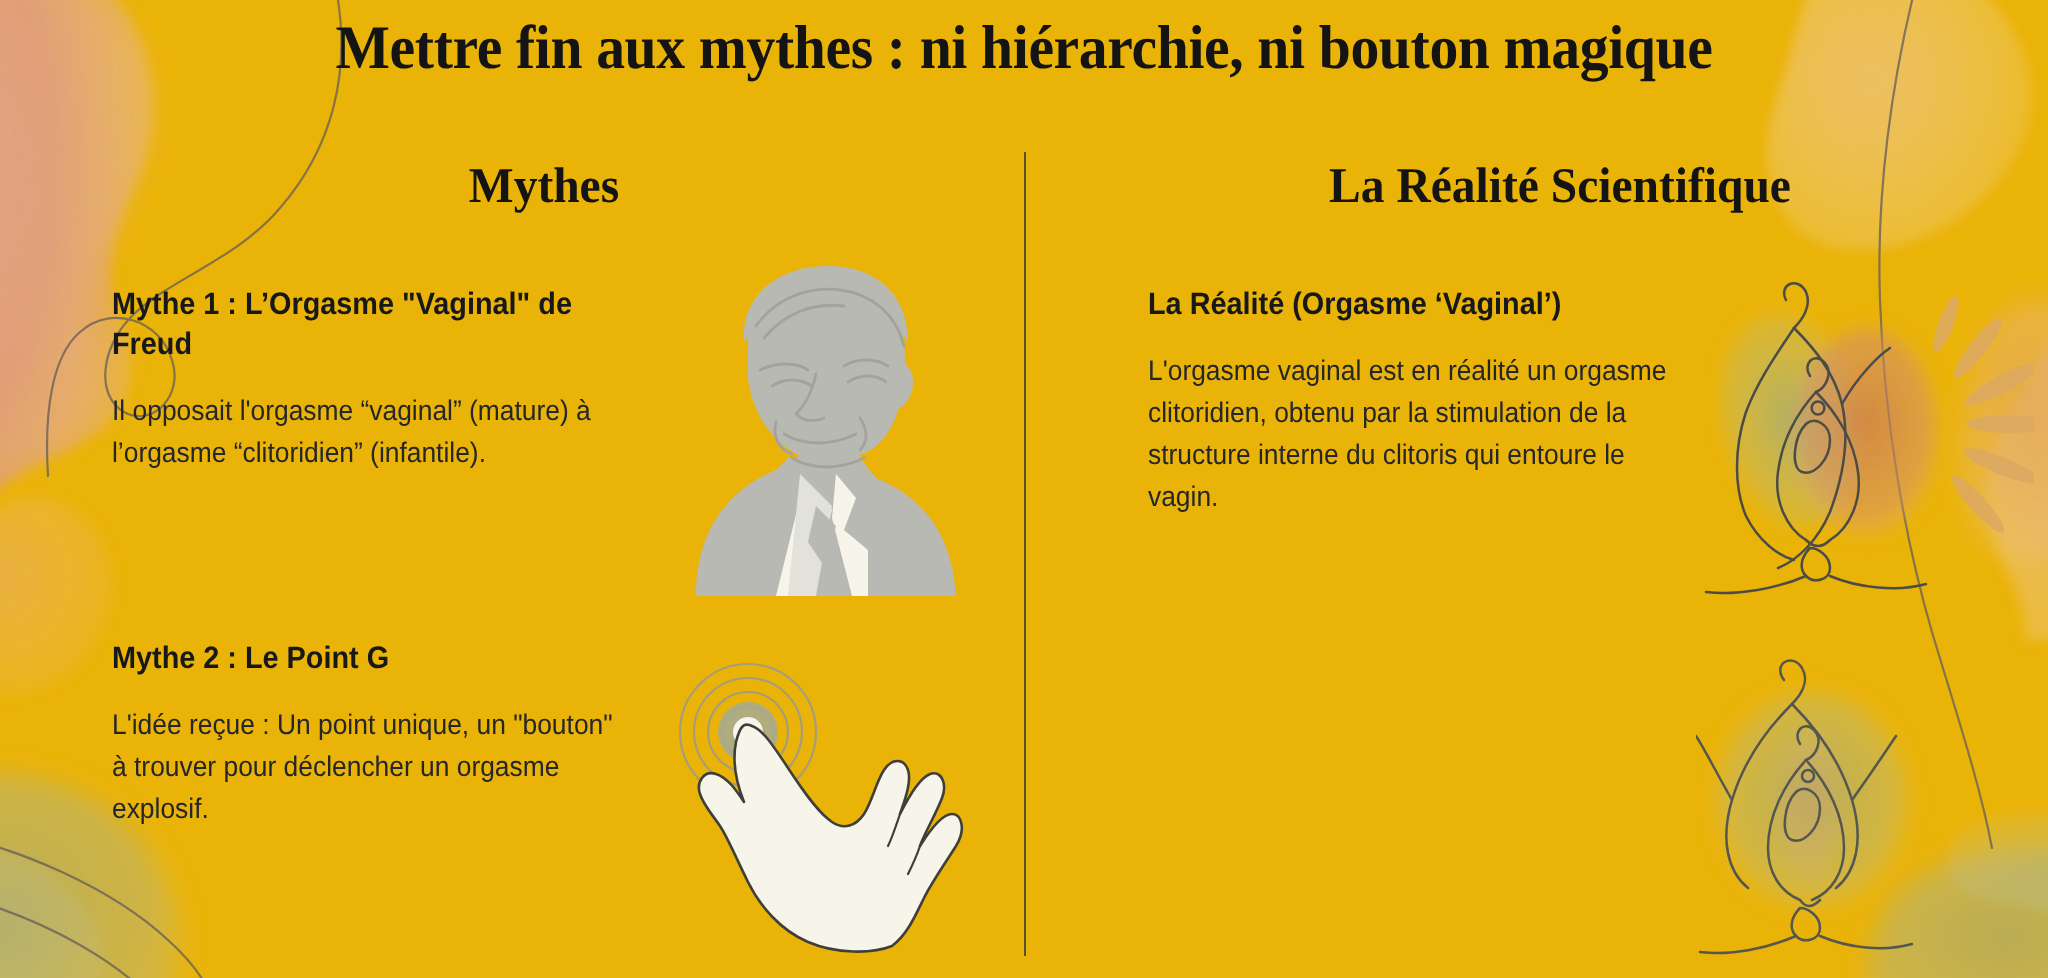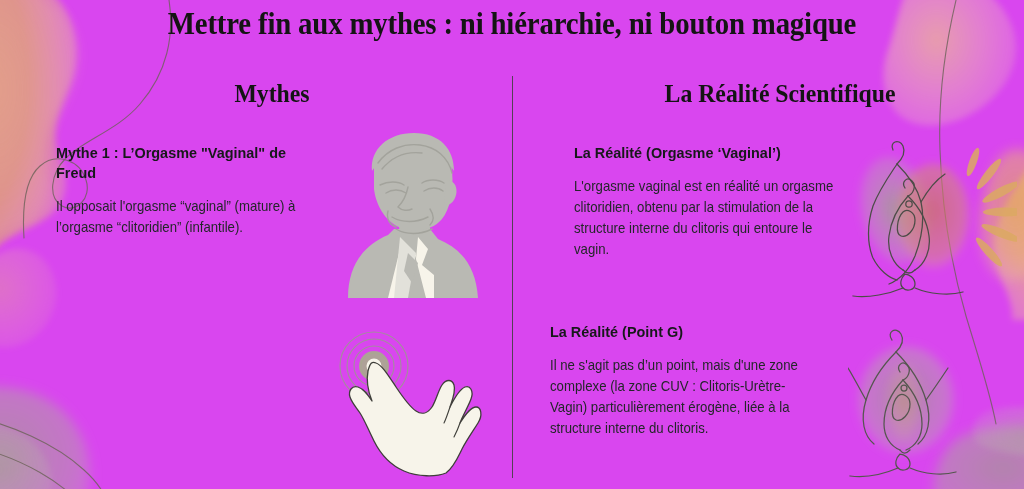--- a/index.html
+++ b/index.html
@@ -4,21 +4,21 @@
 <style>
   html, body {
     margin: 0;
     padding: 0;
     background: #ffffff;
   }
   #infographic {
     position: relative;
     width: 1024px;
     height: 489px;
-    background: #d946ef;
+    background: #eab308;
     overflow: hidden;
     font-family: "Liberation Sans", sans-serif;
   }
 
   
   .decor {
     position: absolute;
     inset: 0;
     pointer-events: none;
   }
@@ -228,20 +228,24 @@
         <path d="M94,58 C100,54 108,54 113,58"></path>
         <path d="M78,54 C76,64 72,70 68,74 C72,78 78,78 82,76"></path>
         <path d="M62,84 C72,90 86,90 98,84"></path>
         <path d="M58,78 C56,86 60,92 66,94"></path>
         <path d="M100,76 C104,82 104,88 100,92"></path>
         <path d="M66,96 C76,102 90,102 102,96"></path>
       </g>
     </svg>
   </div>
 
+  <div class="block m2">
+    <h3>Mythe 2 : Le Point G</h3>
+    <p>L'idée reçue : Un point unique, un "bouton" à trouver pour déclencher un orgasme explosif.</p>
+  </div>
 
   <div class="illus hand">
     <svg width="175" height="152" viewBox="0 0 175 152" xmlns="http://www.w3.org/2000/svg">
 
       <g fill="none" stroke="#9a9a8e" stroke-width="1.1" opacity=".85">
         <circle cx="56" cy="41" r="13"></circle>
         <circle cx="56" cy="41" r="20"></circle>
         <circle cx="56" cy="41" r="27"></circle>
         <circle cx="56" cy="41" r="34"></circle>
       </g>
@@ -323,24 +327,20 @@
                  C50,94 52,78 58,72"></path>
         <circle cx="64" cy="64" r="3.2"></circle>
         <path d="M58,130 C62,134 66,134 70,130"></path>
         <path d="M60,134 C56,138 54,144 58,148 C62,152 70,150 70,144 C70,138 64,134 60,134 Z"></path>
         <path d="M58,148 C44,154 24,158 8,156"></path>
         <path d="M70,148 C84,154 104,156 118,152"></path>
       </g>
     </svg>
   </div>
 
-  <div class="block r2">
-    <h3>La Réalité (Point G)</h3>
-    <p>Il ne s'agit pas d’un point, mais d'une zone complexe (la zone CUV : Clitoris-Urètre-Vagin) particulièrement érogène, liée à la structure interne du clitoris.</p>
-  </div>
 
   <div class="illus vulva-bot">
     <svg width="170" height="172" viewBox="0 0 170 172" xmlns="http://www.w3.org/2000/svg">
       <defs>
         <radialGradient id="wGreen2" cx="50%" cy="48%" r="60%">
           <stop offset="0%" stop-color="#93a47f" stop-opacity=".6"></stop>
           <stop offset="70%" stop-color="#aebb9b" stop-opacity=".38"></stop>
           <stop offset="100%" stop-color="#c8d1bb" stop-opacity=".08"></stop>
         </radialGradient>
         <radialGradient id="wTan" cx="50%" cy="50%" r="60%">

